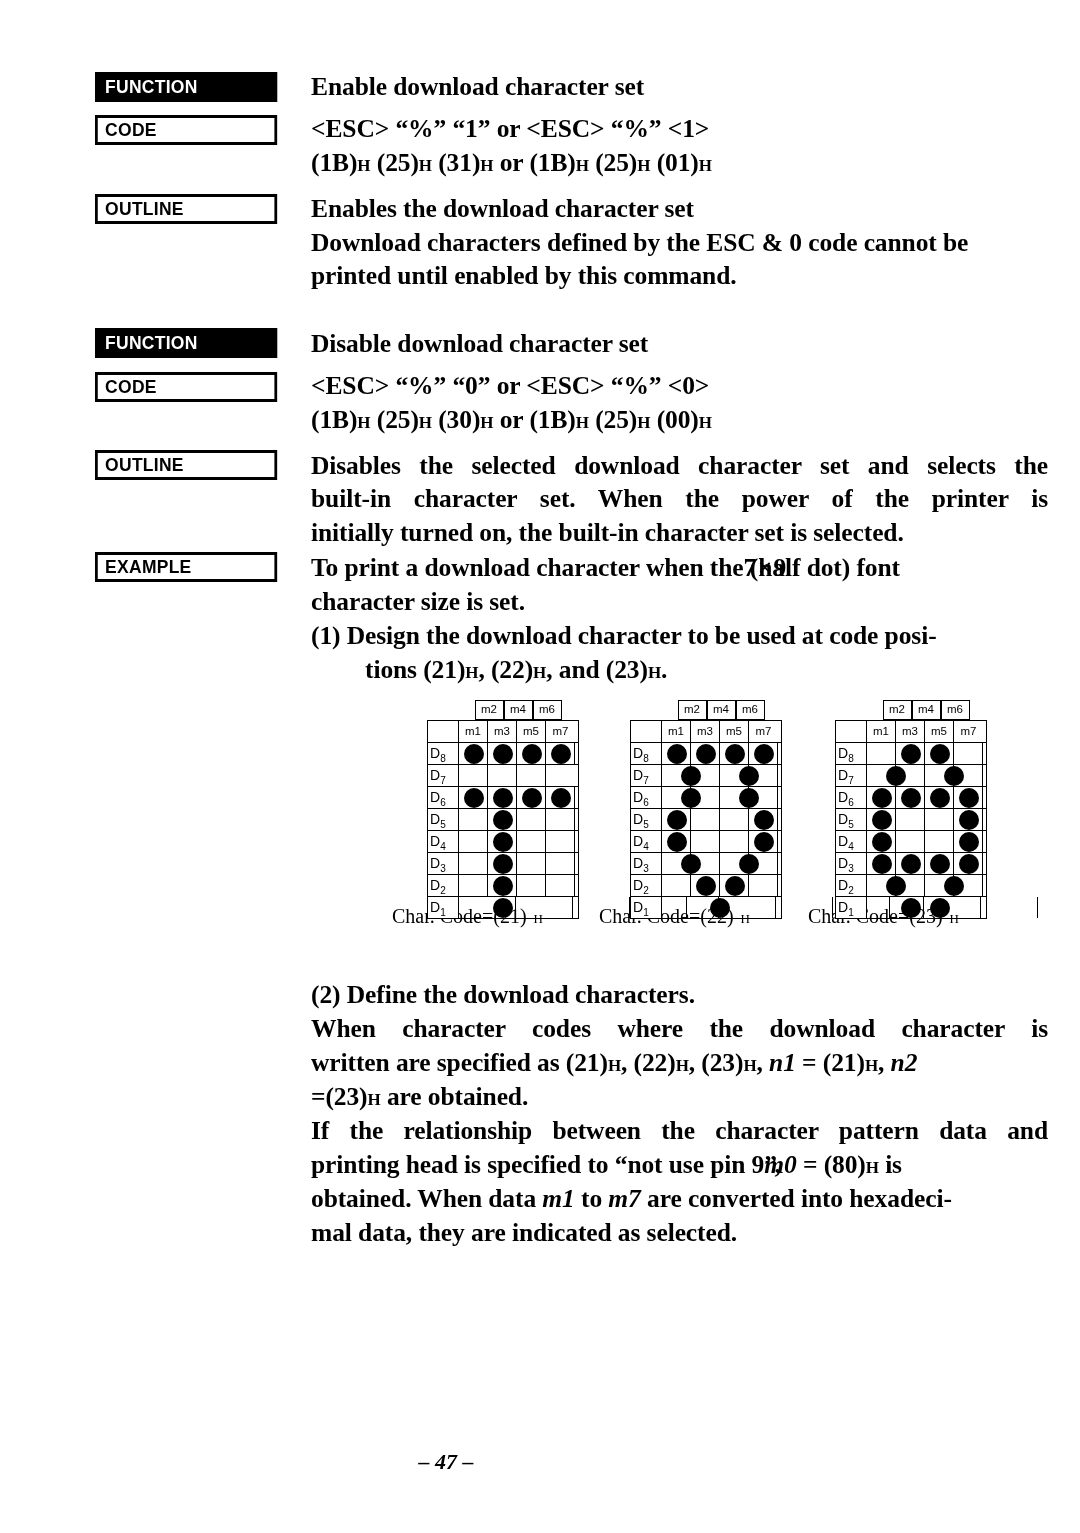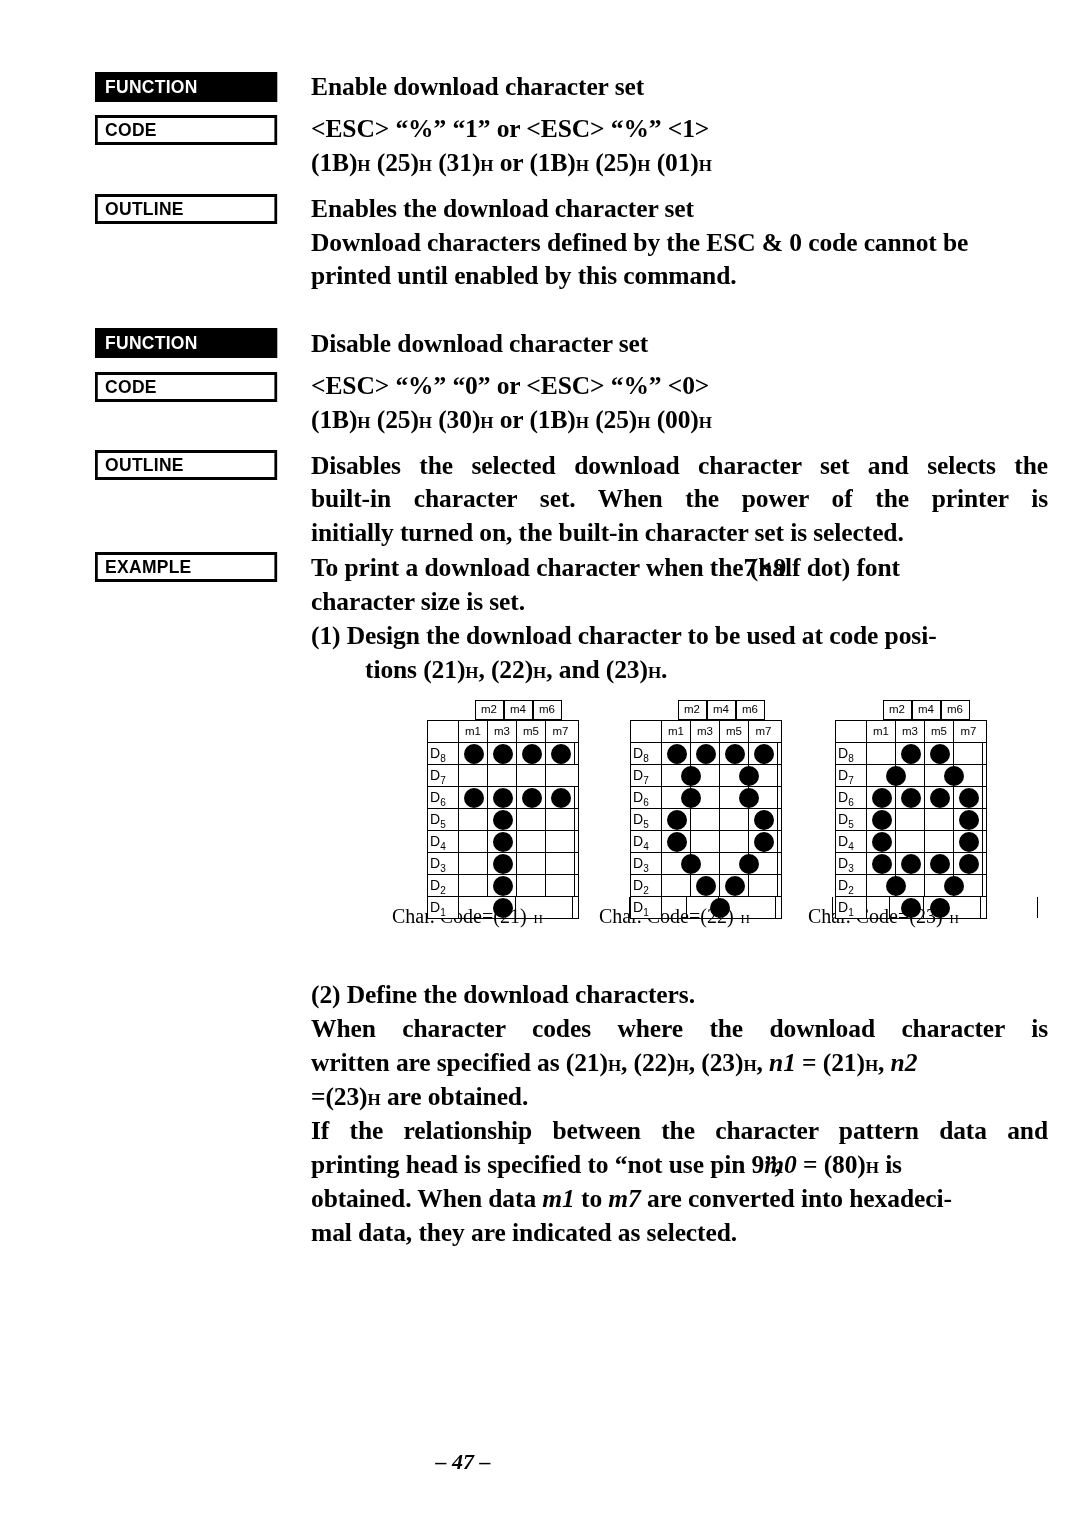--- a/index.html
+++ b/index.html
@@ -165,21 +165,21 @@
   }
   .mx-caption .sub {
     font-size: 13px;
     padding-left: 7px;
   }
 
   
   .footer {
     position: absolute;
     top: 1449px;
-    left: 17px;
+    left: 0;
     width: 892px;
     text-align: center;
     font-family: "Liberation Serif", "DejaVu Serif", serif;
     font-weight: bold;
     font-size: 22px;
     font-style: italic;
   }
 </style>
 </head>
 <body>

